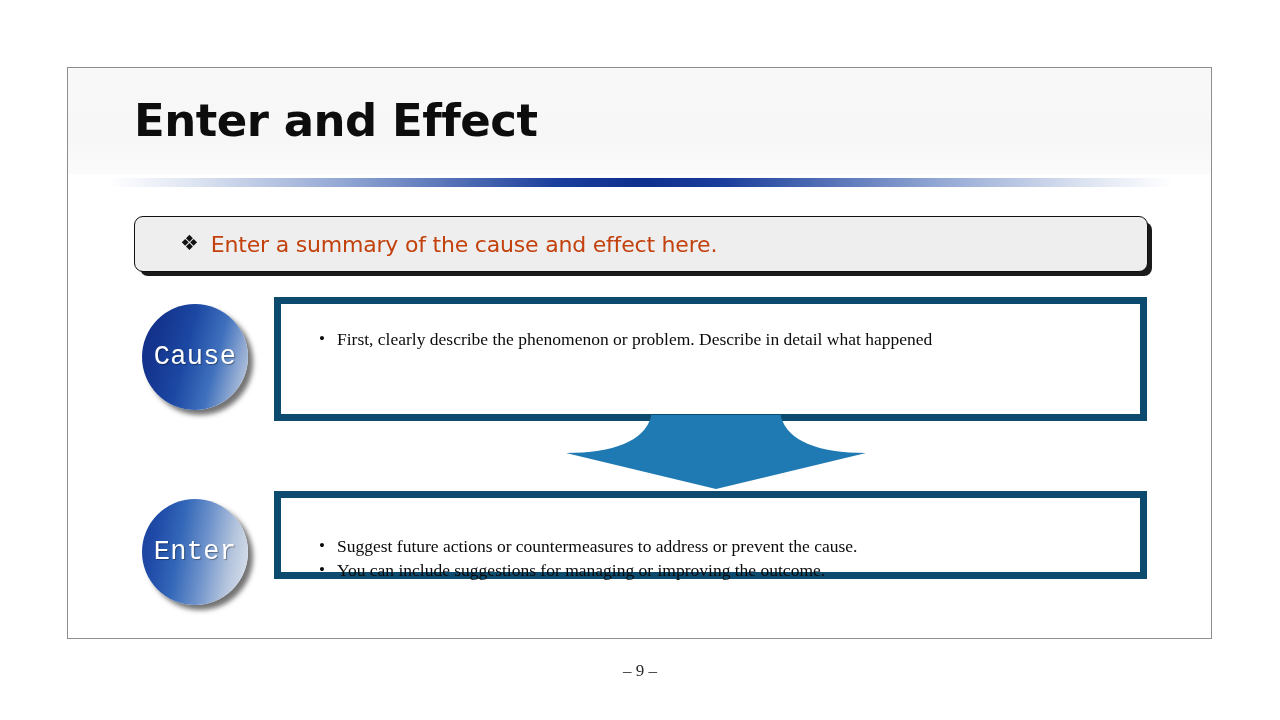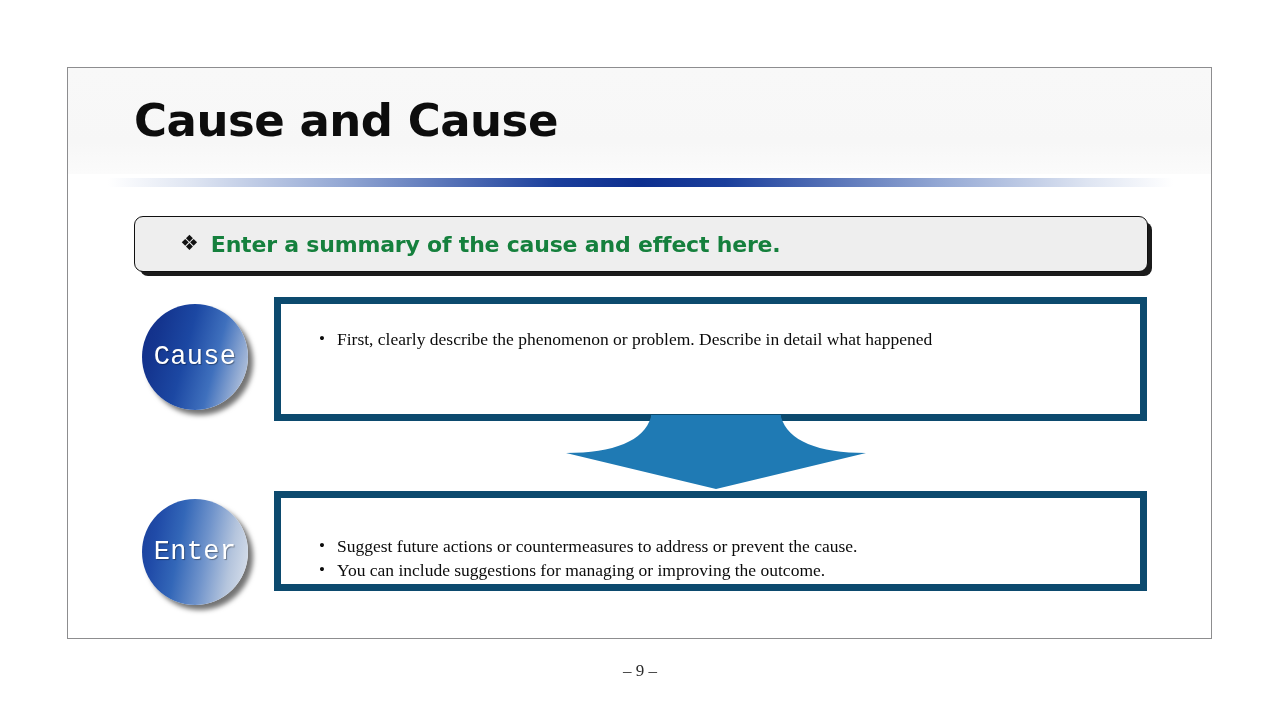--- a/index.html
+++ b/index.html
@@ -101,22 +101,22 @@
     font-family: "DejaVu Sans", sans-serif;
     font-size: 21px;
     color: #111111;
     line-height: 1;
     position: relative;
     top: -1px;
   }
   #summary-text {
     font-family: "DejaVu Sans", sans-serif;
     font-size: 22px;
-    font-weight: bold;
-    color: #15803d;
+    font-weight: normal;
+    color: #c2410c;
     letter-spacing: -0.2px;
     white-space: nowrap;
   }
 
   
   .row {
     position: absolute;
     left: 0;
   }
   #row-cause { top: 222px; }
@@ -172,21 +172,21 @@
     background: #ffffff;
     box-sizing: border-box;
   }
   #box-cause {
     top: 7px;
     height: 124px;
     padding: 24px 20px 0 38px;
   }
   #box-effect {
     top: 6px;
-    height: 100px;
+    height: 88px;
     padding: 37px 20px 0 38px;
   }
   .bullet-list {
     margin: 0;
     padding: 0;
     list-style: none;
   }
   .bullet-list li {
     position: relative;
     font-family: "Liberation Serif", serif;
@@ -227,21 +227,21 @@
     font-size: 17px;
     color: #2b2b2b;
   }
 </style>
 </head>
 <body>
 
 <div id="slide">
 
   <div id="header">
-    <div id="slide-title">Cause and Cause</div>
+    <div id="slide-title">Enter and Effect</div>
   </div>
 
   <div id="divider-wrap">
     <div id="divider"></div>
   </div>
 
   <div id="summary-box">
     <div id="summary-inner">
       <span class="summary-bullet">❖</span>
       <span id="summary-text">Enter a summary of the cause and effect here.</span>

